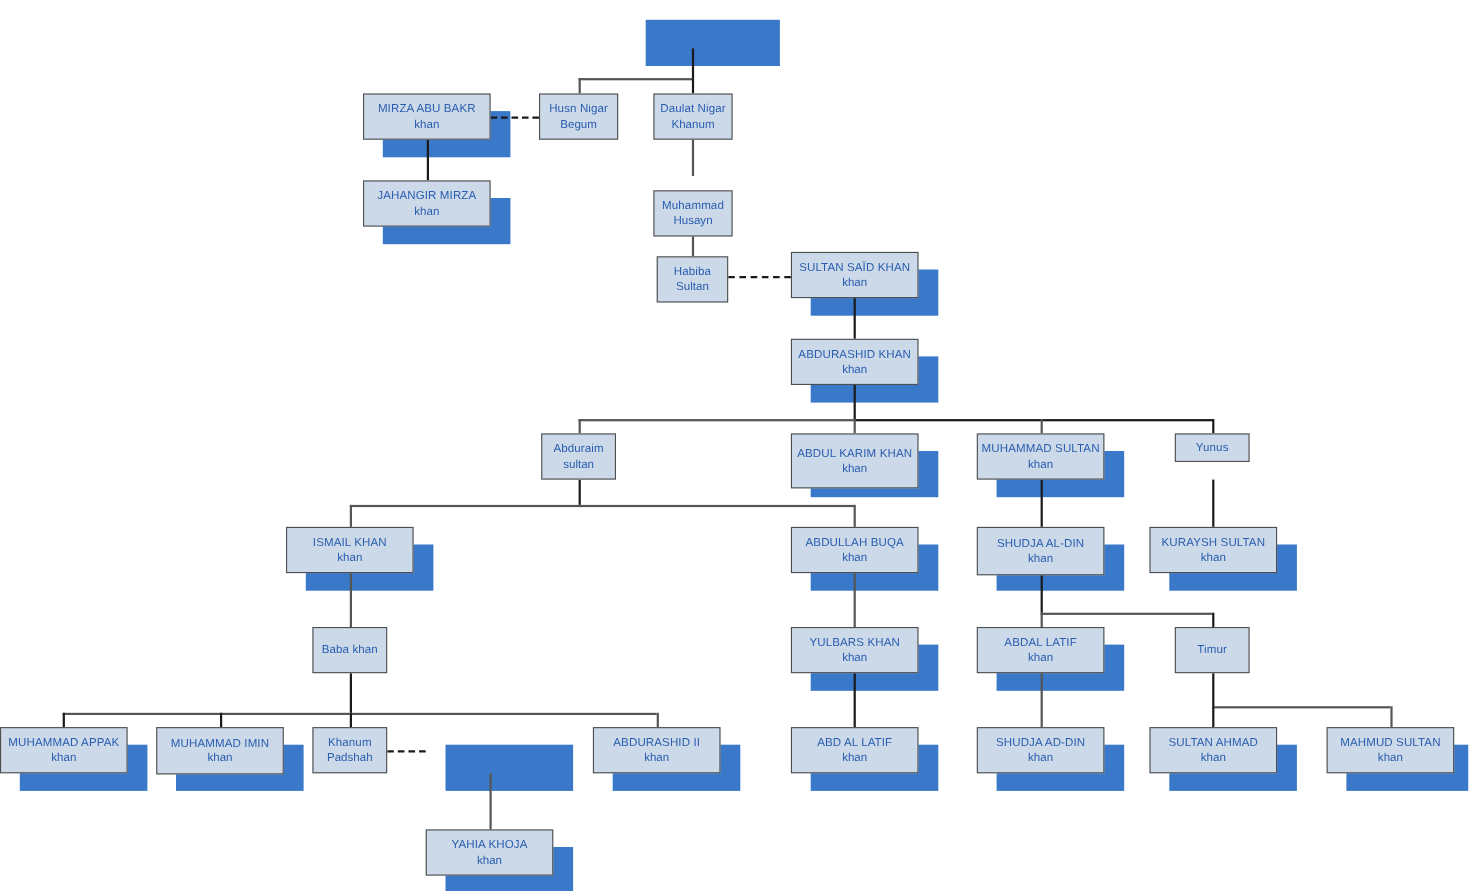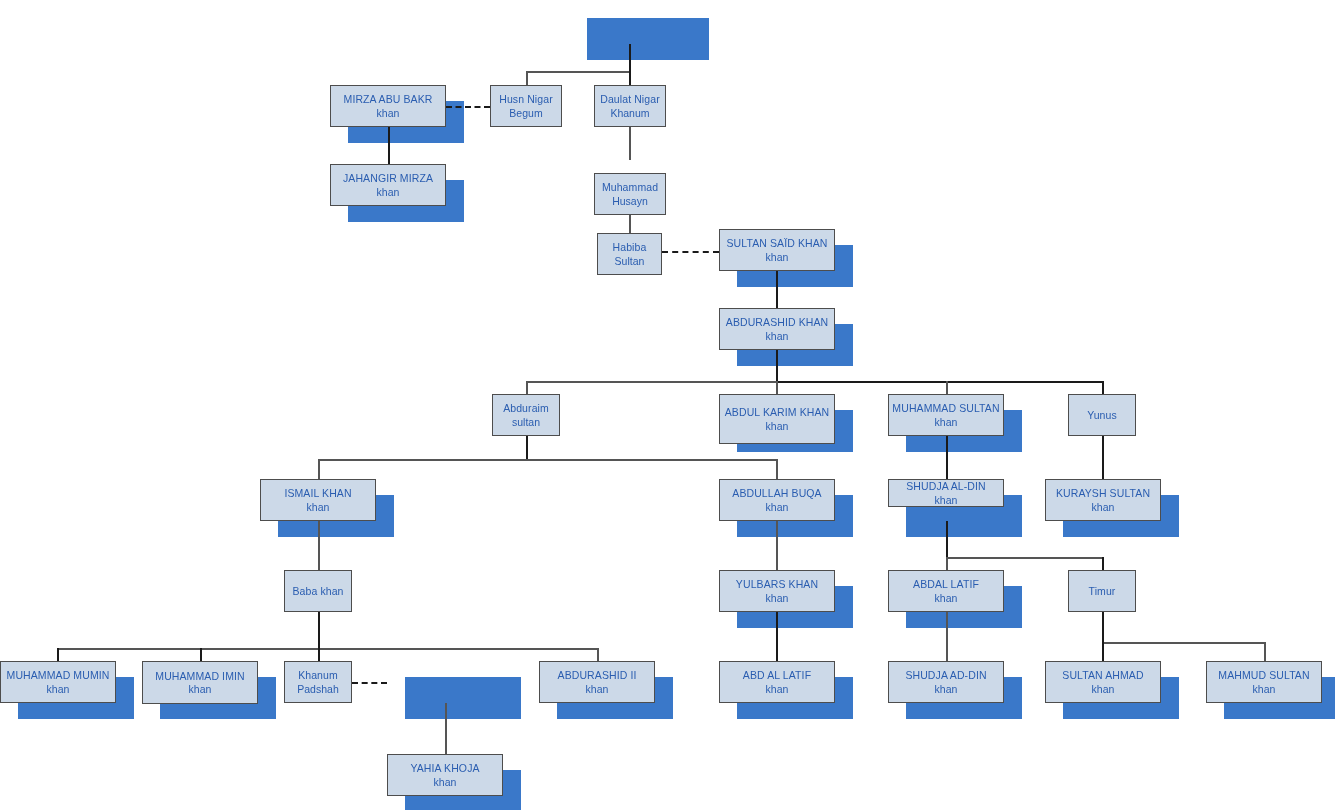--- a/index.html
+++ b/index.html
@@ -131,32 +131,32 @@
       <div class="n-sub">sultan</div>
     </div>
     <div class="node two" style="left: 719px; top: 394px; width: 116px; height: 50px;">
       <div class="n-title">ABDUL KARIM KHAN</div>
       <div class="n-sub">khan</div>
     </div>
     <div class="node two" style="left: 888px; top: 394px; width: 116px; height: 42px;">
       <div class="n-title">MUHAMMAD SULTAN</div>
       <div class="n-sub">khan</div>
     </div>
-    <div class="node" style="left: 1068px; top: 394px; width: 68px; height: 42px;">
+    <div class="node" style="left: 1068px; top: 394px; width: 68px; height: 26px;">
       <div class="n-title">Yunus</div>
     </div>
     <div class="node two" style="left: 260px; top: 479px; width: 116px; height: 42px;">
       <div class="n-title">ISMAIL KHAN</div>
       <div class="n-sub">khan</div>
     </div>
     <div class="node two" style="left: 719px; top: 479px; width: 116px; height: 42px;">
       <div class="n-title">ABDULLAH BUQA</div>
       <div class="n-sub">khan</div>
     </div>
-    <div class="node two" style="left: 888px; top: 479px; width: 116px; height: 28px;">
+    <div class="node two" style="left: 888px; top: 479px; width: 116px; height: 44px;">
       <div class="n-title">SHUDJA AL-DIN</div>
       <div class="n-sub">khan</div>
     </div>
     <div class="node two" style="left: 1045px; top: 479px; width: 116px; height: 42px;">
       <div class="n-title">KURAYSH SULTAN</div>
       <div class="n-sub">khan</div>
     </div>
     <div class="node" style="left: 284px; top: 570px; width: 68px; height: 42px;">
       <div class="n-title">Baba khan</div>
     </div>
@@ -165,21 +165,21 @@
       <div class="n-sub">khan</div>
     </div>
     <div class="node two" style="left: 888px; top: 570px; width: 116px; height: 42px;">
       <div class="n-title">ABDAL LATIF</div>
       <div class="n-sub">khan</div>
     </div>
     <div class="node" style="left: 1068px; top: 570px; width: 68px; height: 42px;">
       <div class="n-title">Timur</div>
     </div>
     <div class="node two" style="left: 0px; top: 661px; width: 116px; height: 42px;">
-      <div class="n-title">MUHAMMAD MUMIN</div>
+      <div class="n-title">MUHAMMAD APPAK</div>
       <div class="n-sub">khan</div>
     </div>
     <div class="node two" style="left: 142px; top: 661px; width: 116px; height: 43px;">
       <div class="n-title">MUHAMMAD IMIN</div>
       <div class="n-sub">khan</div>
     </div>
     <div class="node two" style="left: 284px; top: 661px; width: 68px; height: 42px;">
       <div class="n-title">Khanum</div>
       <div class="n-sub">Padshah</div>
     </div>

